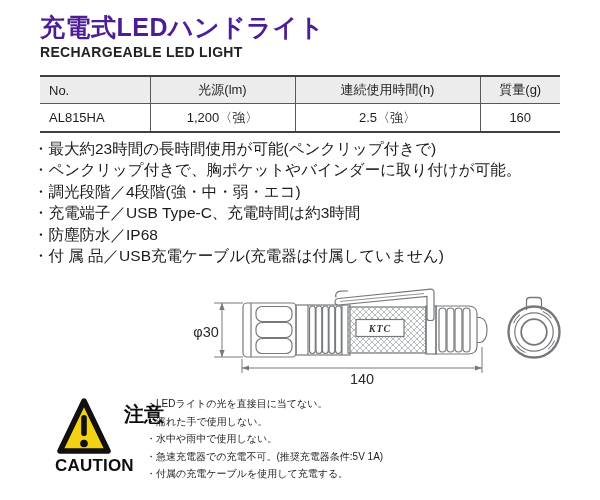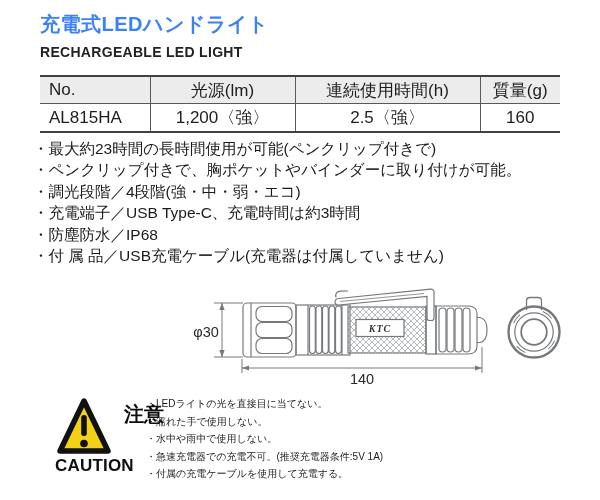--- a/index.html
+++ b/index.html
@@ -1,27 +1,27 @@
 <!DOCTYPE html>
 <html><head>
 <meta charset="utf-8">
 <style>
   html,body{margin:0;padding:0;background:#fff;}
   .page{
     position:relative;width:600px;height:500px;background:#ffffff;
     font-family:"Liberation Sans",sans-serif;color:#1d1d1d;overflow:hidden;
   }
   .abs{position:absolute;}
-  .title{left:40px;top:11px;font-size:20px;font-weight:bold;letter-spacing:.5px;color:#3b82f6;}
+  .title{left:40px;top:11px;font-size:25px;font-weight:bold;letter-spacing:.5px;color:#4c1d95;}
   .subtitle{left:40px;top:44px;font-size:14px;font-weight:bold;letter-spacing:.3px;color:#222;}
   table.spec{
     position:absolute;left:40px;top:75px;width:520px;
     border-collapse:collapse;table-layout:fixed;
     border-top:2px solid #414141;border-bottom:2px solid #414141;
-    font-size:17px;color:#1d1d1d;
+    font-size:13px;color:#1d1d1d;
   }
   table.spec th{
     background:#ececec;font-weight:normal;height:26px;
     border-bottom:1px solid #585858;text-align:center;padding:0 2px;
   }
   table.spec td{height:27px;text-align:center;padding:0 2px;}
   table.spec th.first,table.spec td.first{text-align:left;padding-left:9px;}
   table.spec th + th, table.spec td + td{border-left:1px solid #585858;}
   .col-no{width:110px;} .col-lm{width:145px;} .col-time{width:185px;} .col-mass{width:80px;}
   .features{left:33px;top:138px;font-size:15.5px;line-height:21.4px;color:#1b1b1b;}

